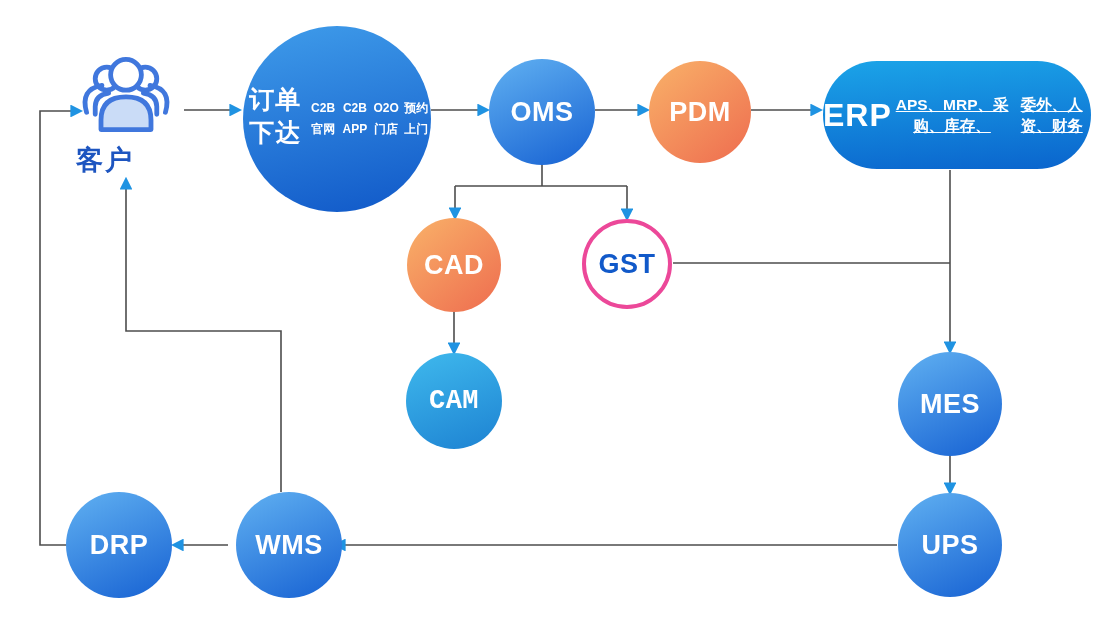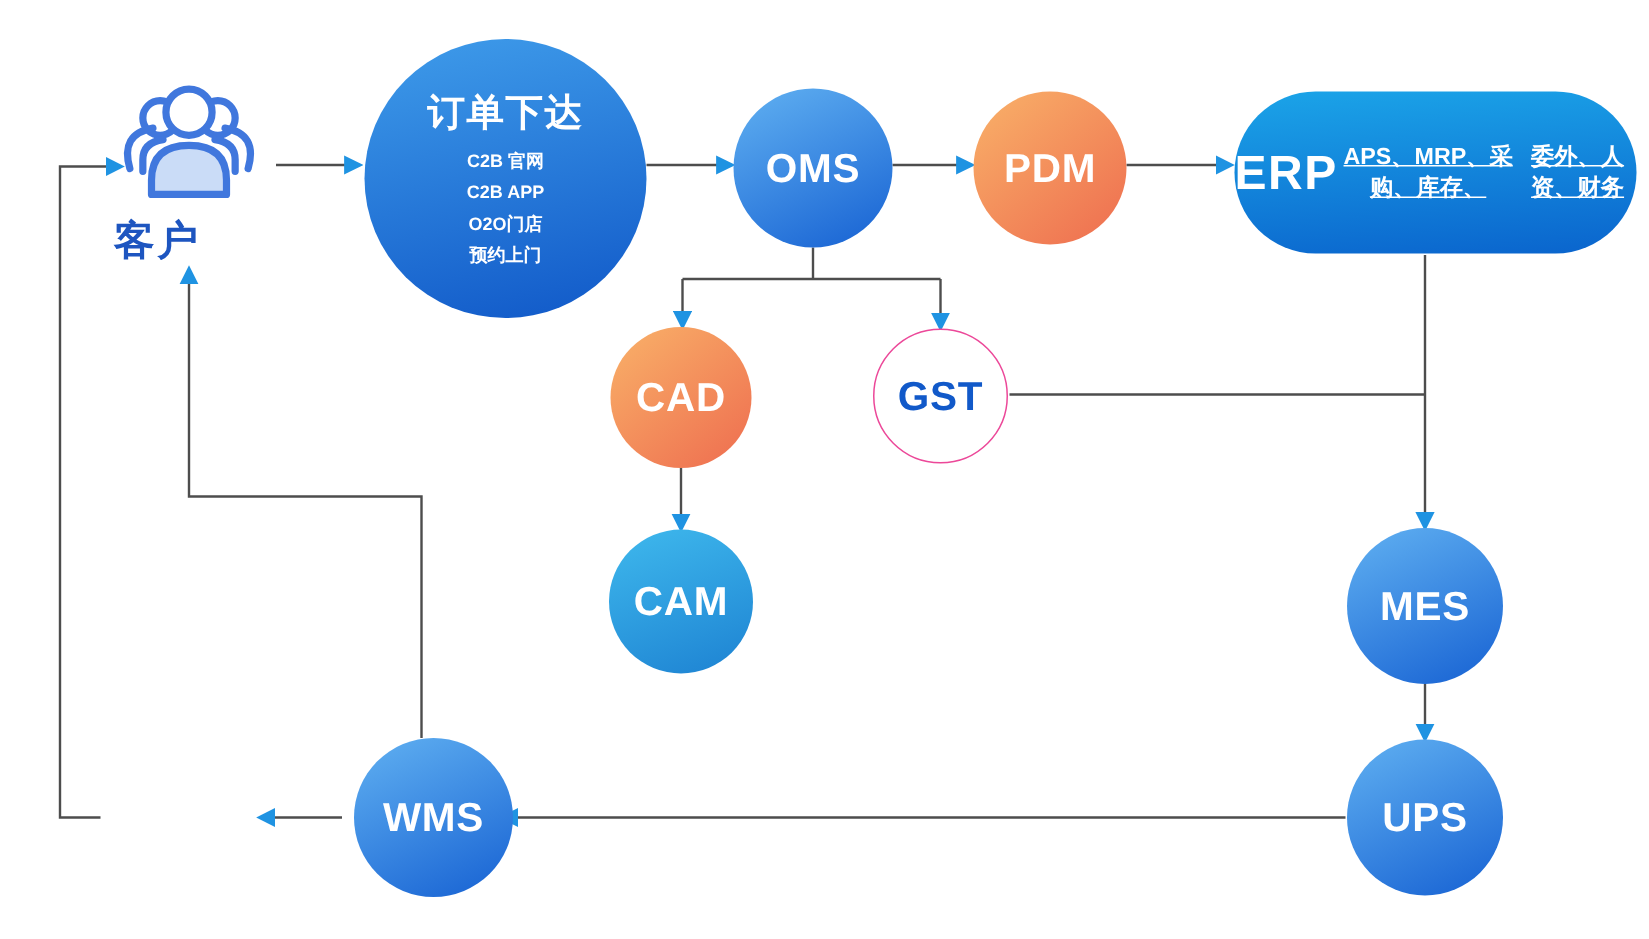--- a/index.html
+++ b/index.html
@@ -14,32 +14,32 @@
     background: #ffffff;
   }
   .edges-layer {
     position: absolute; left: 0; top: 0; width: 1099px; height: 626px;
     z-index: 1;
   }
   .edge { stroke: #4d4d4d; stroke-width: 1.6; fill: none; }
   .node {
     position: absolute; z-index: 2;
     border-radius: 50%;
-    display: flex; flex-direction: column;
+    display: flex; flex-direction: row;
     align-items: center; justify-content: center;
     color: #ffffff; font-weight: bold;
     text-align: center;
   }
   .node .lbl { font-size: 27px; letter-spacing: 0.5px; }
   .g-blue    { background: linear-gradient(155deg, #5dadf0 5%, #1a65d4 95%); }
   .g-bigblue { background: linear-gradient(168deg, #3f9cea, #1058c8); }
-  .g-cyan    { background: linear-gradient(160deg, #3fb9ed, #1d82d2); }
+  .g-cyan    { background: linear-gradient(160deg, #3fb9ed, #1d82d2); font-family: Liberation Mono, monospace; }
   .g-orange  { background: linear-gradient(140deg, #f9b269, #ee6c4f); }
   .g-erp     { background: linear-gradient(176deg, #1ba4e8, #0a64cd); }
-  .gst-node  { background: #ffffff; border: 1px solid #ec4899; color: #1159c9; }
+  .gst-node  { background: #ffffff; border: 4px solid #ec4899; color: #1159c9; }
   .order-title { font-size: 25px; margin-bottom: 6px; letter-spacing: 1px; }
   .order-line  { font-size: 12px; line-height: 21px; }
   .erp-node {
     border-radius: 54px;
     display: flex; flex-direction: row;
     align-items: center; justify-content: center;
   }
   .erp-title { font-size: 32px; line-height: 34px; letter-spacing: 1px; }
   .erp-line  { font-size: 15.5px; line-height: 21px; text-decoration: underline; }
   .customer-wrap {
@@ -136,14 +136,17 @@
   </div>
 
   <div class="node g-blue" style="left:898px; top:493px; width:104px; height:104px;">
     <div class="lbl">UPS</div>
   </div>
 
   <div class="node g-blue" style="left:236px; top:492px; width:106px; height:106px;">
     <div class="lbl">WMS</div>
   </div>
 
+  <div class="node g-blue" style="left:66px; top:492px; width:106px; height:106px;">
+    <div class="lbl">DRP</div>
+  </div>
 
 </div>
 
 </body></html>

